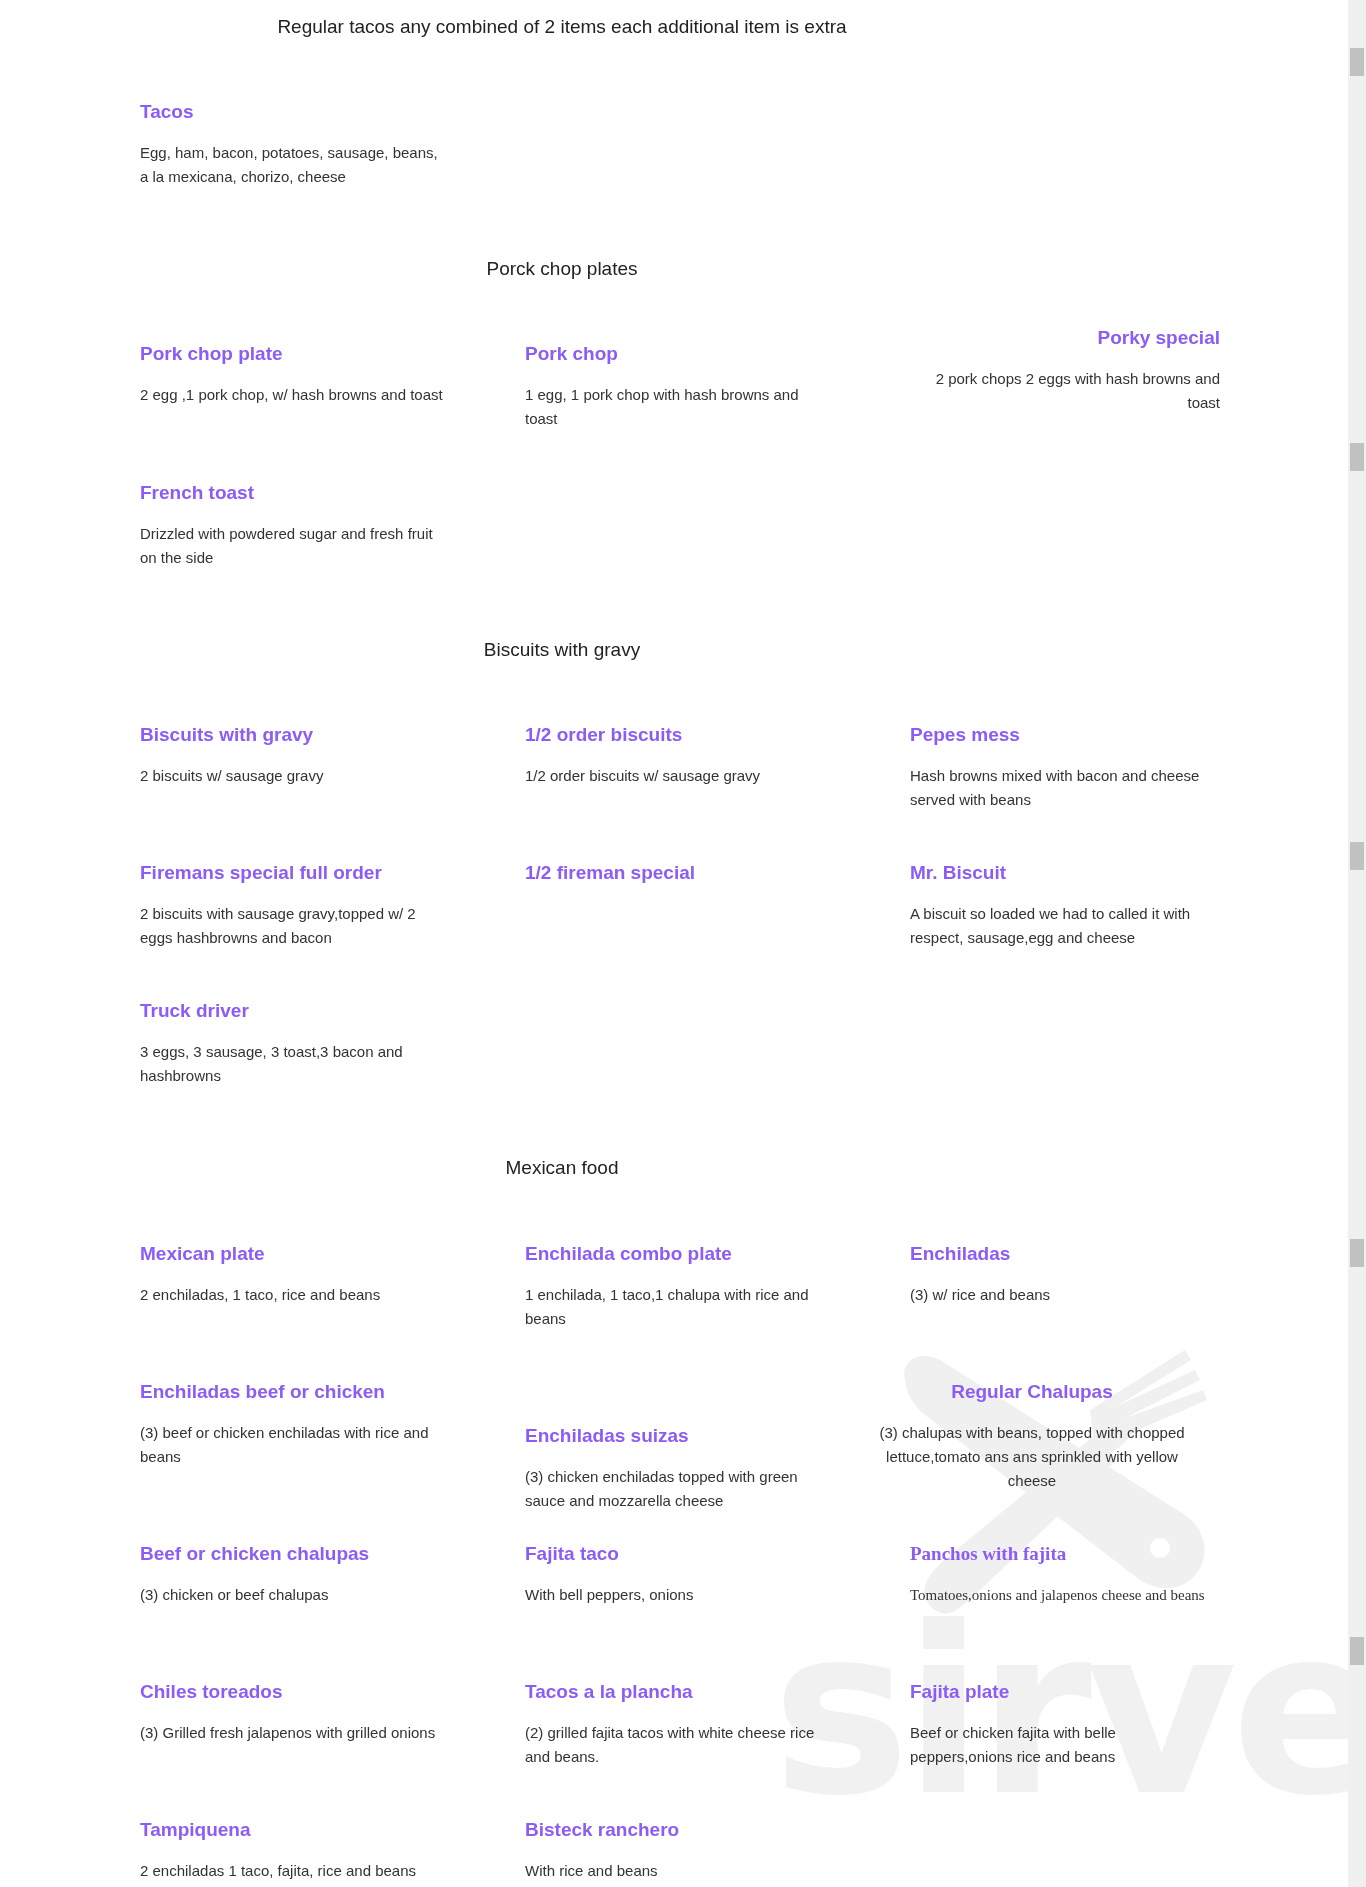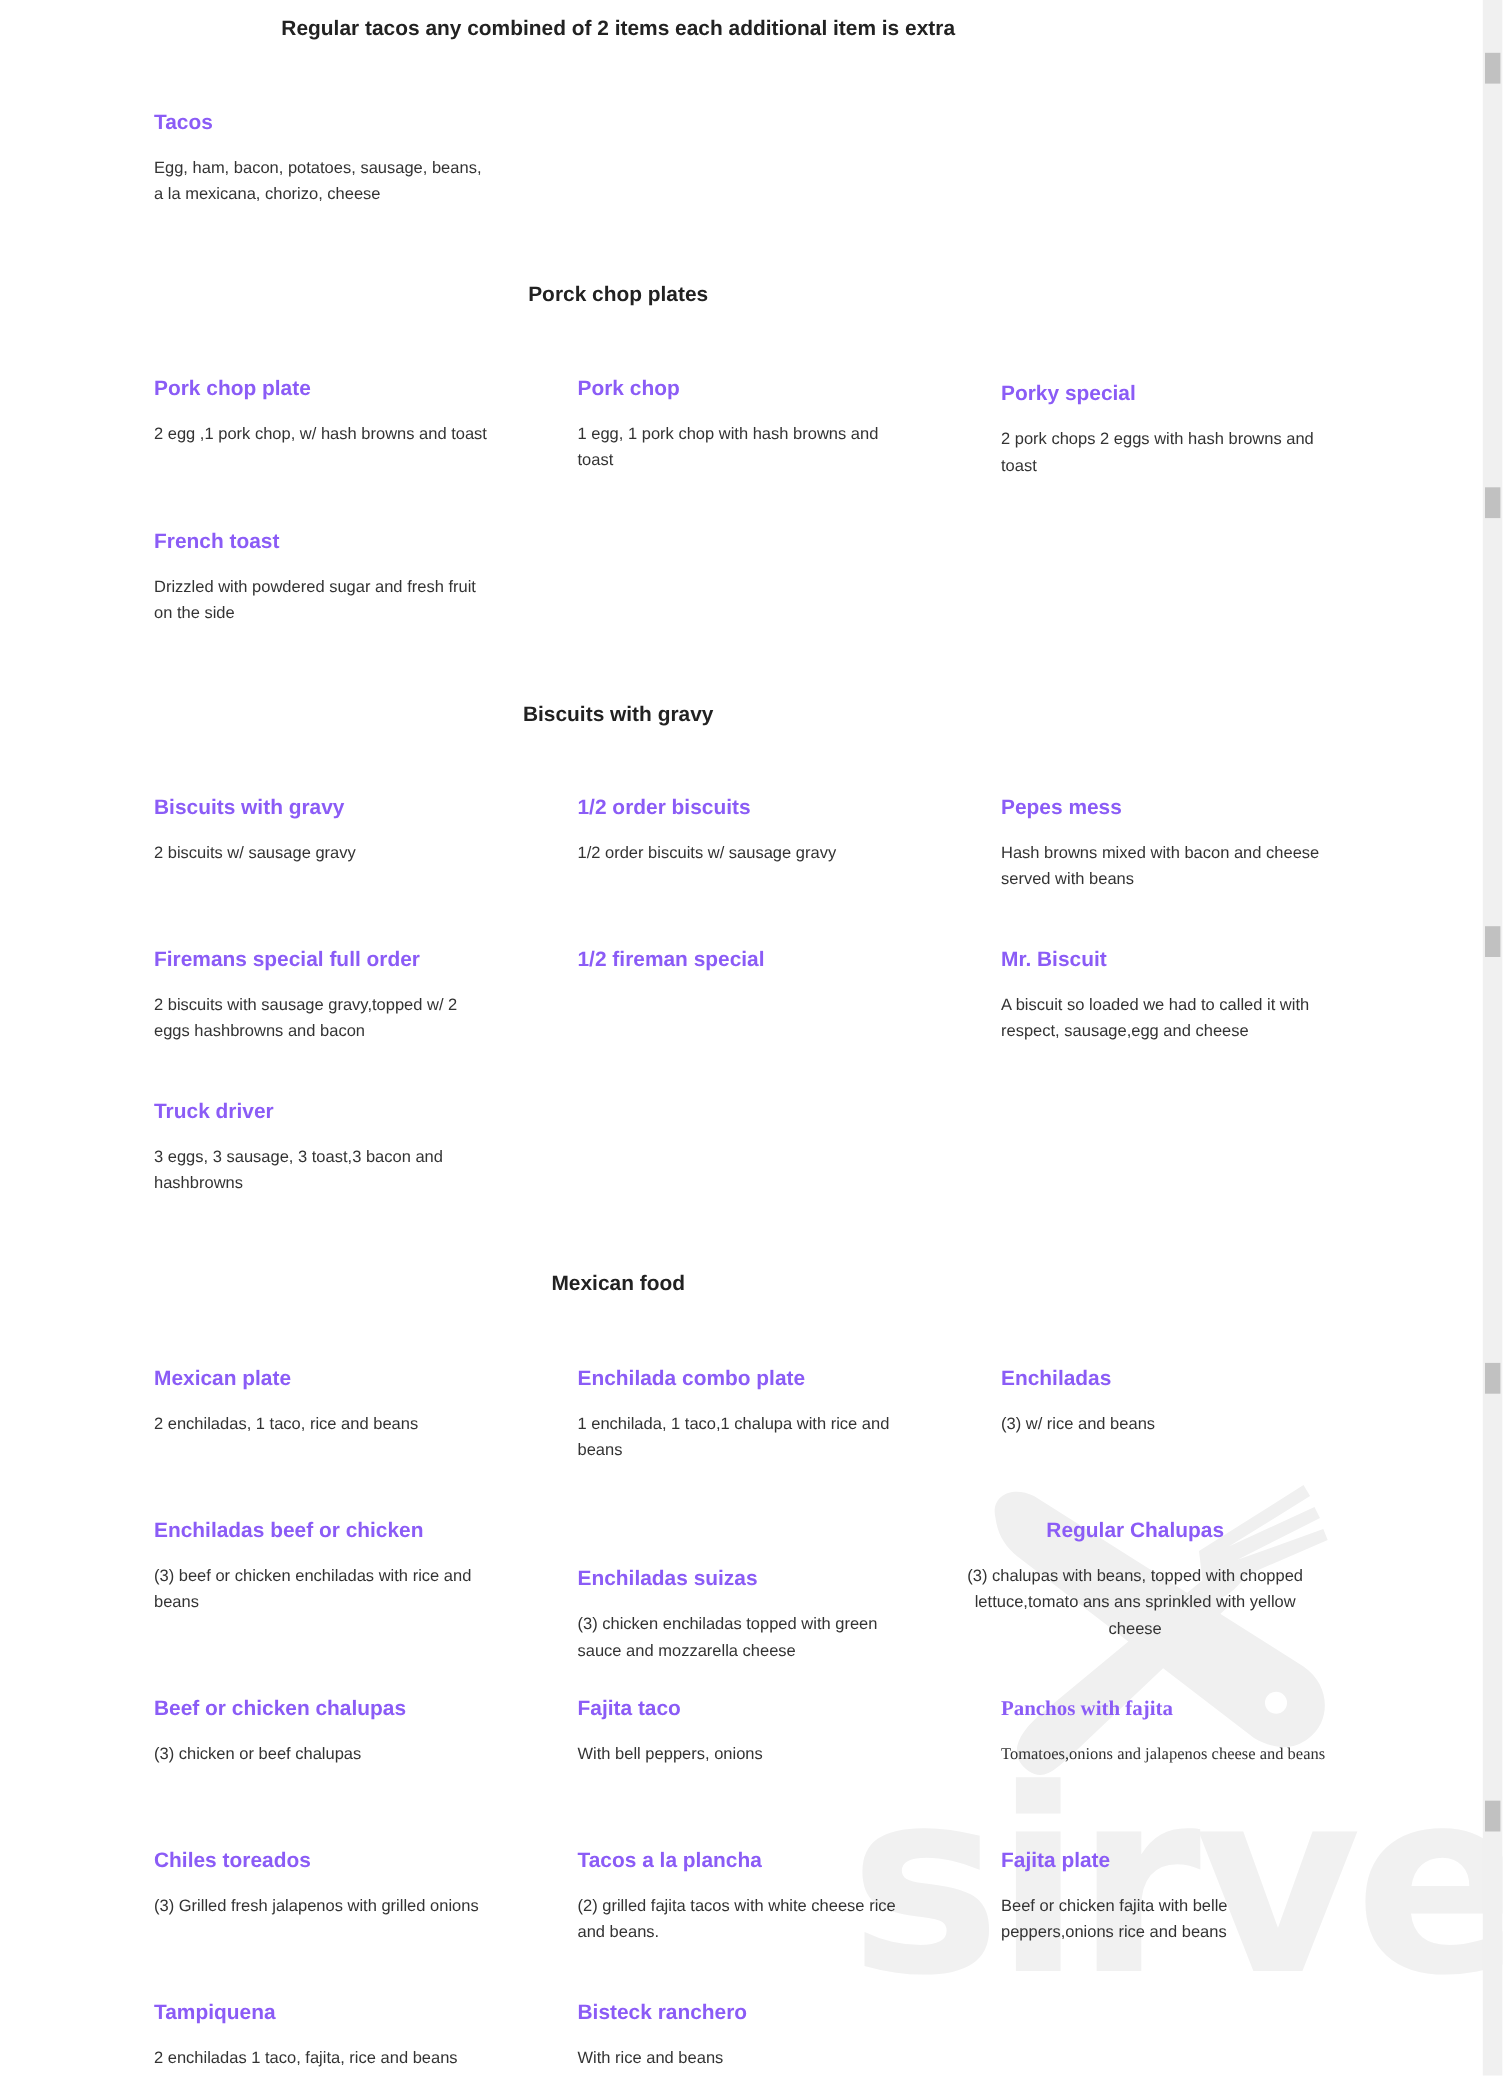--- a/index.html
+++ b/index.html
@@ -5,21 +5,21 @@
   html, body { margin: 0; padding: 0; background: #ffffff; }
   body { width: 1366px; height: 1887px; position: relative; overflow: hidden;
          font-family: "Liberation Sans", "DejaVu Sans", sans-serif; color: #222; }
   .page { position: absolute; left: 0; top: 0; width: 1348px; height: 1887px; }
   .watermark-logo { position: absolute; left: 895px; top: 1340px; width: 330px; height: 300px; z-index: 0; }
   .watermark-text { position: absolute; left: 772px; top: 1596px; font-size: 232px; font-weight: bold;
                     color: #f1f1f1; letter-spacing: -6px; line-height: 1; z-index: 0;
                     font-family: "DejaVu Sans", sans-serif; }
   .content { position: absolute; left: 0; top: 0; width: 1348px; z-index: 1; }
   .heading { position: absolute; left: 0; width: 1124px; text-align: center;
-             font-size: 19px; font-weight: bold; color: #222; margin: 0; line-height: 24px; }
+             font-size: 19px; font-weight: normal; color: #222; margin: 0; line-height: 24px; }
   .item { position: absolute; width: 310px; }
   .item-title { font-size: 19px; font-weight: bold; color: #8b5cf6; line-height: 20px; margin: 0; }
   .item-desc { font-size: 15px; color: #333; line-height: 24px; margin: 19px 0 0 0; }
   .scrollbar { position: absolute; right: 0; top: 0; width: 18px; height: 1887px; background: #f0f0f0; z-index: 2; }
   .thumb { position: absolute; left: 2px; width: 14px; height: 28px; background: #c1c1c1; }
 </style>
 </head>
 <body>
 
 <div class="page">
@@ -50,21 +50,21 @@
     <h2 class="heading" style="top:257px;">Porck chop plates</h2>
 
     <div class="item" style="left:140px; top:344px;">
       <div class="item-title">Pork chop plate</div>
       <div class="item-desc">2 egg ,1 pork chop, w/ hash browns and toast</div>
     </div>
     <div class="item" style="left:525px; top:344px;">
       <div class="item-title">Pork chop</div>
       <div class="item-desc">1 egg, 1 pork chop with hash browns and toast</div>
     </div>
-    <div class="item" style="left:910px; top:349px;">
+    <div class="item" style="left:910px; top:328px;text-align:right;">
       <div class="item-title">Porky special</div>
       <div class="item-desc">2 pork chops 2 eggs with hash browns and toast</div>
     </div>
     <div class="item" style="left:140px; top:483px;">
       <div class="item-title">French toast</div>
       <div class="item-desc">Drizzled with powdered sugar and fresh fruit on the side</div>
     </div>
 
     <h2 class="heading" style="top:638px;">Biscuits with gravy</h2>
 

